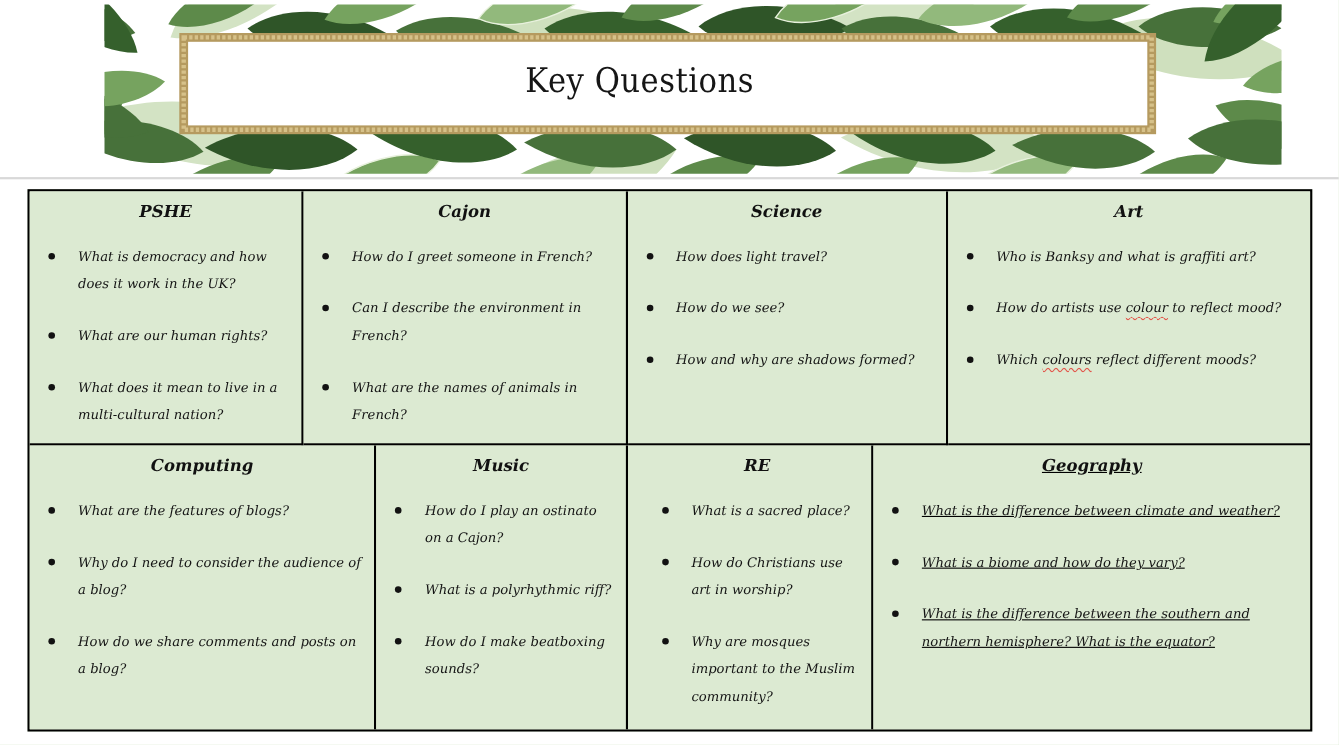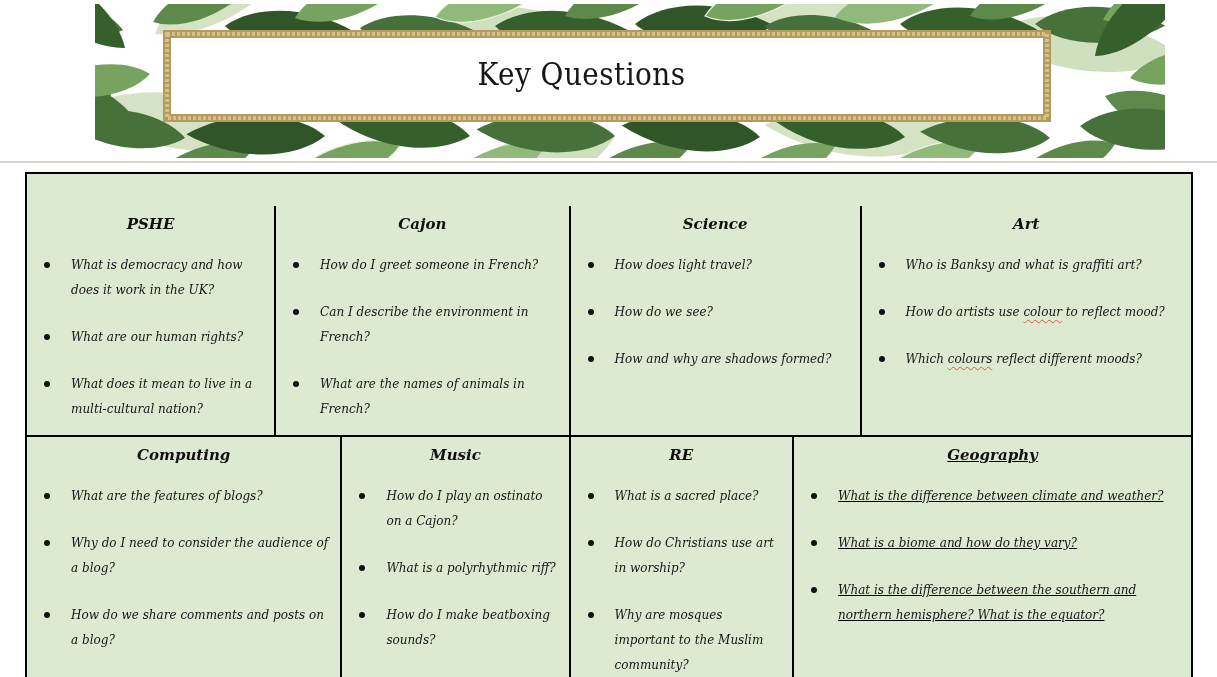--- a/index.html
+++ b/index.html
@@ -19,35 +19,35 @@
     transform:translateX(-25px) scaleX(.9);white-space:nowrap;
   }
   
   .separator{position:absolute;left:0;top:161px;width:1217px;height:2px;background:#d8d8d8;}
   
   .grid{
     position:absolute;left:25px;top:172px;width:1168px;
     border:2px solid #000;box-sizing:border-box;background:#dcead2;
   }
   .grow{display:flex;}
-  .grow1{height:231px;margin-top:32px;}
+  .grow1{height:231px;}
   .grow2{height:258px;}
   .grow1 .cell{border-bottom:2px solid #000;}
   .cell{
     box-sizing:border-box;background:#dcead2;border-right:2px solid #000;
     overflow:hidden;position:relative;
   }
   .cell:last-child{border-right:none;}
   .grow1 .cell:nth-child(1){width:21.4%;}
   .grow1 .cell:nth-child(2){width:25.3%;}
   .grow1 .cell:nth-child(3){width:25.0%;}
   .grow1 .cell:nth-child(4){width:28.3%;}
   .grow2 .cell:nth-child(1){width:27.1%;}
   .grow2 .cell:nth-child(2){width:19.6%;}
-  .grow2 .cell:nth-child(3){width:19.2%;}
+  .grow2 .cell:nth-child(3){width:19.2%;padding-left:14px;}
   .grow2 .cell:nth-child(4){width:34.1%;text-decoration:underline;}
   .cell-title{
     text-align:center;padding-top:9px;font-size:15px;font-weight:bold;
     font-style:italic;color:#111;
   }
   ul.bullets{list-style:none;margin:20px 0 0 0;padding:0;}
   ul.bullets li{
     position:relative;padding:0 8px 0 44px;margin:0 0 22px 0;
     font-size:12px;line-height:25px;font-style:italic;color:#141414;
   }

